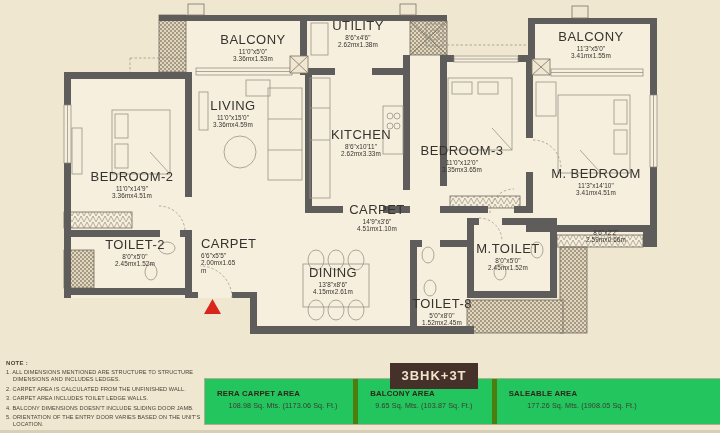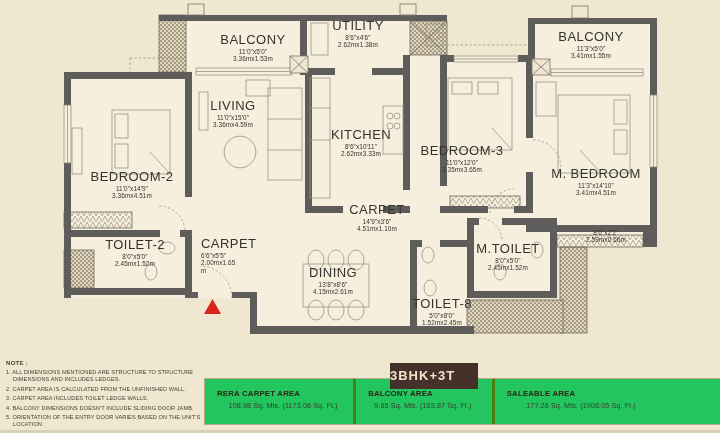--- a/index.html
+++ b/index.html
@@ -21,28 +21,28 @@
   
   .notes{position:absolute;left:6px;top:360px;width:198px;color:#4a4238;z-index:2;}
   .notes-title{font-size:6px;font-weight:bold;letter-spacing:.3px;}
   .notes ul{margin:3px 0 0 0;padding:0;list-style:none;}
   .notes li{font-size:5.6px;line-height:1.25;margin-bottom:2.6px;padding-left:7px;text-indent:-7px;letter-spacing:.1px;}
   .summary-table{
     position:absolute;left:204px;top:378px;width:561px;height:47px;
     border:1px solid #b9aa8c;display:flex;background:#22c55e;z-index:1;box-sizing:border-box;
   }
   .cell{box-sizing:border-box;padding:10px 4px 0 12px;}
-  .cell + .cell{border-left:3px solid #4d7c0f;}
+  .cell + .cell{border-left:5px solid #4d7c0f;}
   .c1{width:26.5%;} .c2{width:23%;} .c3{width:20.5%;} .c4{width:30%;margin-left:10px;}
   .cell-label{font-size:7.8px;font-weight:bold;color:#2f261b;letter-spacing:.2px;}
   .cell-value{font-size:7.2px;color:#403a30;margin-top:3px;letter-spacing:.1px;text-align:center;}
   .unit-badge{
     position:absolute;left:390px;top:363px;width:88px;height:26px;
     background:#46302a;color:#f0e4cb;font-size:13px;font-weight:bold;
-    letter-spacing:1px;line-height:26px;z-index:4;
+    letter-spacing:1px;text-align:center;line-height:26px;z-index:4;
   }
   .bottom-strip{position:absolute;left:0;bottom:0;width:720px;height:3px;background:rgba(90,75,50,.15);}
 </style>
 </head>
 <body>
 
 <div id="canvas">
 
   <svg id="plan-svg" width="720" height="356" viewBox="0 0 720 356">
     <defs>

